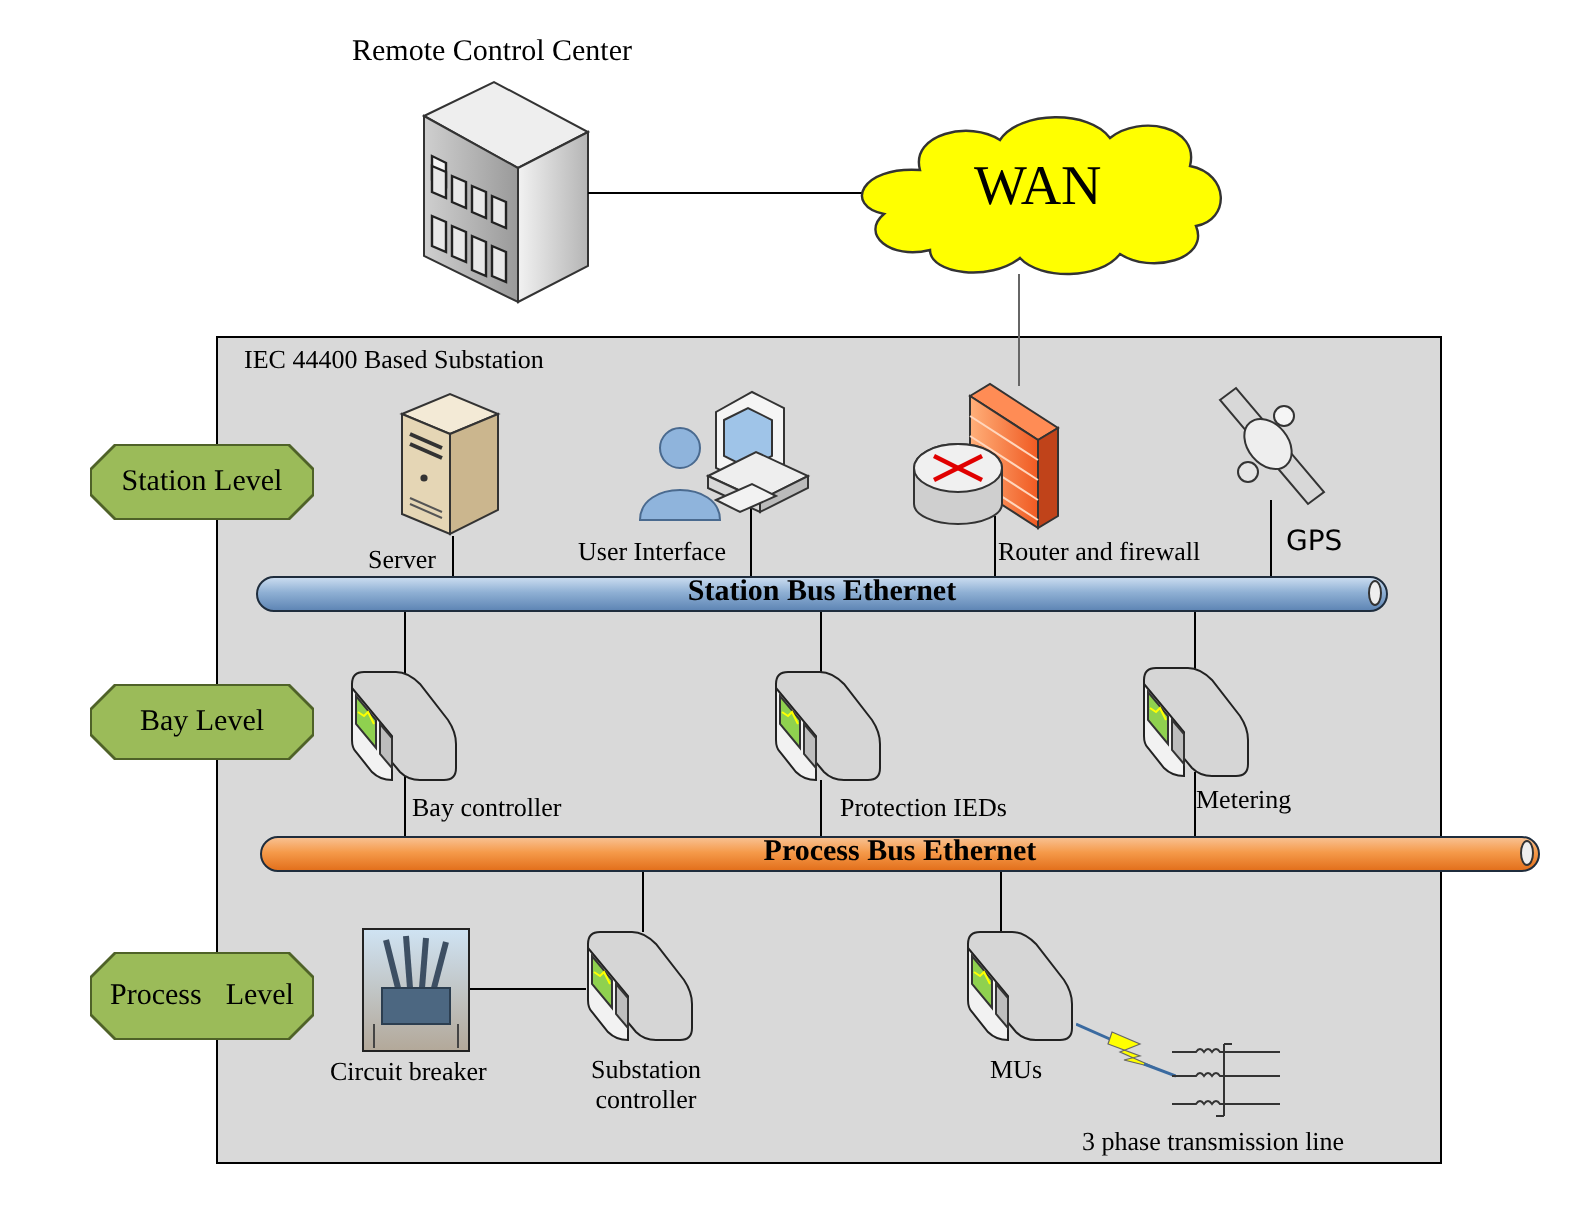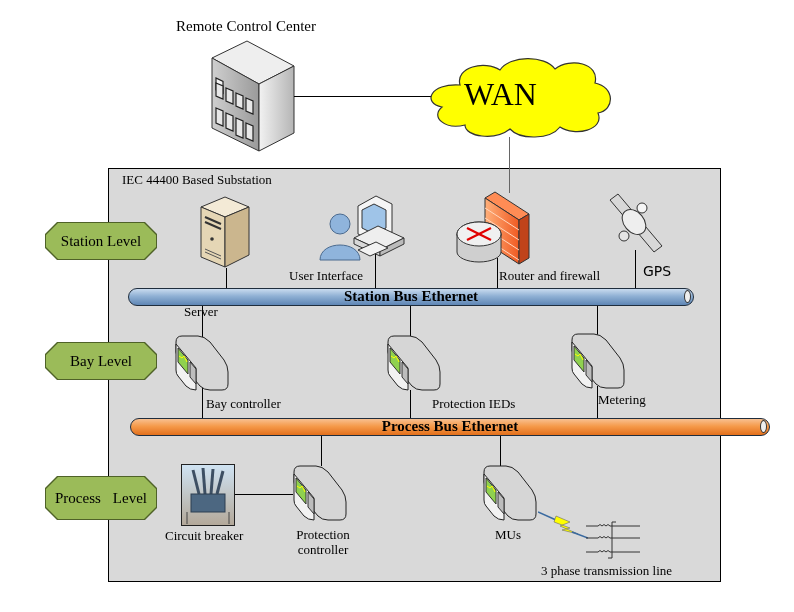--- a/index.html
+++ b/index.html
@@ -50,21 +50,21 @@
     <polygon points="26,80 33,83 33,100 26,97"></polygon>
     <polygon points="36,85 43,88 43,103 36,100"></polygon>
   </g>
 </svg>
 
 <div class="hline" style="left:294px; top:96px; width:170px;"></div>
 
 <svg class="abs" style="left:410px; top:55px;" width="210" height="85">
   <path d="M50,30 C45,12 75,5 90,15 C100,0 135,0 145,14 C160,2 190,8 185,28 C205,32 205,55 188,58 C195,75 165,82 150,72 C140,85 110,85 100,74 C85,86 55,82 55,70 C35,75 20,62 32,52 C12,48 20,28 50,30 Z" fill="#ffff00" stroke="#333" stroke-width="1.2"></path>
 </svg>
-<div class="lbl" style="left:464px; top:77px; font-size:32px; line-height:34px;">WAN</div>
+<div class="lbl" style="left:487px; top:77px; font-size:28px; line-height:34px;">WAN</div>
 
 <div class="vline" style="left:509px; top:137px; height:60px; background:#666;"></div>
 
 <div id="substation"></div>
 <div class="lbl" style="left:122px; top:172px;">IEC 44400 Based Substation</div>
 
 <div class="vline" style="left:509px; top:168px; height:25px; background:#666;"></div>
 
 <div class="level-border" style="top:222px; height:38px;"></div>
 <div class="level" style="top:223px; height:36px;">Station Level</div>
@@ -86,21 +86,21 @@
 <svg class="abs" style="left:197px; top:195px;" width="56" height="76">
   <polygon points="4,12 28,2 52,12 28,22" fill="#f3ead6" stroke="#333"></polygon>
   <polygon points="4,12 28,22 28,72 4,62" fill="#e5d6b5" stroke="#333"></polygon>
   <polygon points="28,22 52,12 52,60 28,72" fill="#cbb68e" stroke="#333"></polygon>
   <line x1="8" y1="22" x2="24" y2="29" stroke="#333" stroke-width="2"></line>
   <line x1="8" y1="27" x2="24" y2="34" stroke="#333" stroke-width="2"></line>
   <circle cx="15" cy="44" r="1.8" fill="#333"></circle>
   <line x1="8" y1="54" x2="24" y2="61" stroke="#555"></line>
   <line x1="8" y1="57" x2="24" y2="64" stroke="#555"></line>
 </svg>
-<div class="lbl" style="left:184px; top:272px;margin-top:32px;">Server</div>
+<div class="lbl" style="left:184px; top:272px;">Server</div>
 
 <svg class="abs" style="left:318px; top:188px;" width="90" height="80">
   <polygon points="40,18 58,8 74,16 74,44 56,54 40,46" fill="#f5f5f5" stroke="#333"></polygon>
   <polygon points="44,22 56,16 68,22 68,40 56,46 44,40" fill="#9fc4e8" stroke="#333"></polygon>
   <polygon points="36,50 60,38 86,50 62,62" fill="#eeeeee" stroke="#333"></polygon>
   <polygon points="36,50 62,62 62,68 36,56" fill="#d8d8d8" stroke="#333"></polygon>
   <polygon points="62,62 86,50 86,56 62,68" fill="#bbbbbb" stroke="#333"></polygon>
   <polygon points="40,62 58,54 70,60 52,68" fill="#f2f2f2" stroke="#333"></polygon>
   <circle cx="22" cy="36" r="10" fill="#8fb4dc" stroke="#4a6a8f"></circle>
   <path d="M2,72 C2,52 42,52 42,72 Z" fill="#8fb4dc" stroke="#4a6a8f"></path>
@@ -167,21 +167,21 @@
 </svg>
 <div class="lbl" style="left:206px; top:396px;">Bay controller</div>
 
 <svg class="abs" style="left:382px; top:332px;" width="62" height="62">
   <path d="M6,10 Q6,4 12,4 L28,4 Q34,4 40,10 L54,28 Q58,34 58,40 L58,52 Q58,58 52,58 L40,58 Q34,58 30,54 L10,30 Q6,24 6,20 Z" fill="#d6d6d6" stroke="#222"></path>
   <path d="M6,12 L26,36 L26,58 Q20,58 16,54 L8,44 Q6,42 6,38 Z" fill="#f2f2f2" stroke="#222"></path>
   <polygon points="8,16 18,28 18,42 8,30" fill="#8fd14f" stroke="#333"></polygon>
   <polyline points="9,24 12,26 14,24 17,30" stroke="#ffff00" fill="none"></polyline>
   <polygon points="20,30 26,37 26,52 20,45" fill="#bdbdbd" stroke="#333"></polygon>
 </svg>
-<div class="lbl" style="left:432px; top:396px;">Protection IEDs</div>
+<div class="lbl" style="left:420px; top:396px;">Protection IEDs</div>
 
 <svg class="abs" style="left:566px; top:330px;" width="62" height="62">
   <path d="M6,10 Q6,4 12,4 L28,4 Q34,4 40,10 L54,28 Q58,34 58,40 L58,52 Q58,58 52,58 L40,58 Q34,58 30,54 L10,30 Q6,24 6,20 Z" fill="#d6d6d6" stroke="#222"></path>
   <path d="M6,12 L26,36 L26,58 Q20,58 16,54 L8,44 Q6,42 6,38 Z" fill="#f2f2f2" stroke="#222"></path>
   <polygon points="8,16 18,28 18,42 8,30" fill="#8fd14f" stroke="#333"></polygon>
   <polyline points="9,24 12,26 14,24 17,30" stroke="#ffff00" fill="none"></polyline>
   <polygon points="20,30 26,37 26,52 20,45" fill="#bdbdbd" stroke="#333"></polygon>
 </svg>
 <div class="lbl" style="left:598px; top:392px;text-align:right;">Metering</div>
 
@@ -215,21 +215,21 @@
 <div class="lbl" style="left:165px; top:528px;">Circuit breaker</div>
 
 <svg class="abs" style="left:288px; top:462px;" width="62" height="62">
   <path d="M6,10 Q6,4 12,4 L28,4 Q34,4 40,10 L54,28 Q58,34 58,40 L58,52 Q58,58 52,58 L40,58 Q34,58 30,54 L10,30 Q6,24 6,20 Z" fill="#d6d6d6" stroke="#222"></path>
   <path d="M6,12 L26,36 L26,58 Q20,58 16,54 L8,44 Q6,42 6,38 Z" fill="#f2f2f2" stroke="#222"></path>
   <polygon points="8,16 18,28 18,42 8,30" fill="#8fd14f" stroke="#333"></polygon>
   <polyline points="9,24 12,26 14,24 17,30" stroke="#ffff00" fill="none"></polyline>
   <polygon points="20,30 26,37 26,52 20,45" fill="#bdbdbd" stroke="#333"></polygon>
 </svg>
 <div class="lbl" style="left:293px; top:527px; text-align:center; width:60px;">
-  <div>Protection</div>
+  <div>Substation</div>
   <div>controller</div>
 </div>
 
 <svg class="abs" style="left:478px; top:462px;" width="62" height="62">
   <path d="M6,10 Q6,4 12,4 L28,4 Q34,4 40,10 L54,28 Q58,34 58,40 L58,52 Q58,58 52,58 L40,58 Q34,58 30,54 L10,30 Q6,24 6,20 Z" fill="#d6d6d6" stroke="#222"></path>
   <path d="M6,12 L26,36 L26,58 Q20,58 16,54 L8,44 Q6,42 6,38 Z" fill="#f2f2f2" stroke="#222"></path>
   <polygon points="8,16 18,28 18,42 8,30" fill="#8fd14f" stroke="#333"></polygon>
   <polyline points="9,24 12,26 14,24 17,30" stroke="#ffff00" fill="none"></polyline>
   <polygon points="20,30 26,37 26,52 20,45" fill="#bdbdbd" stroke="#333"></polygon>
 </svg>

